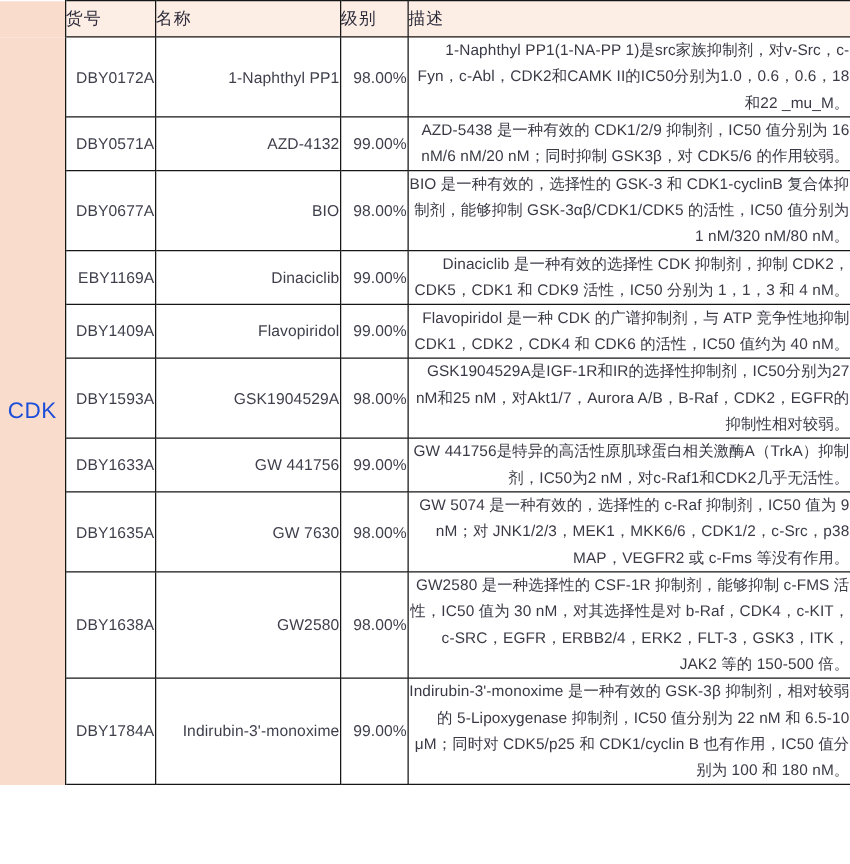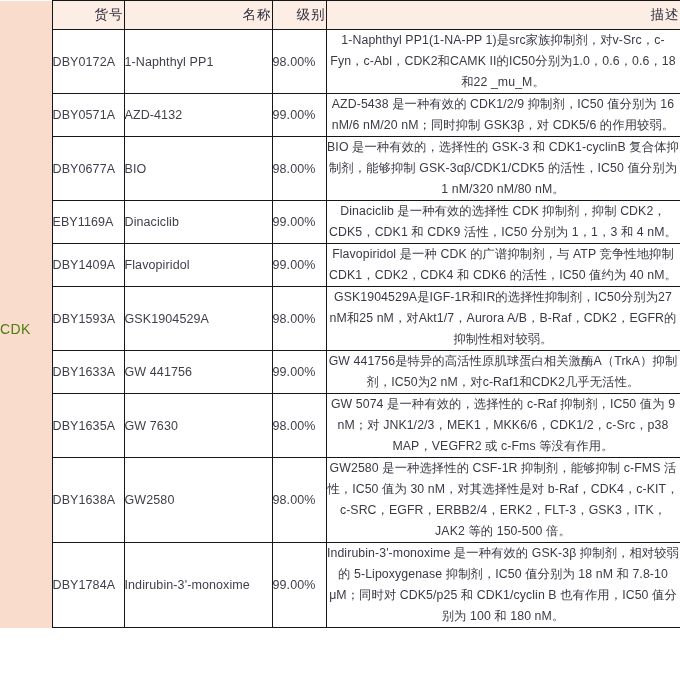--- a/index.html
+++ b/index.html
@@ -30,51 +30,51 @@
   col.c-cat   { width: 72px; }
   col.c-name  { width: 148px; }
   col.c-grade { width: 54px; }
   col.c-desc  { width: 354px; }
 
   .group-cell {
     background: #fadccd;
     border-left: none !important;
     border-top: none !important;
     border-bottom: none !important;
-    text-align: left;
-    font-size: 14px;
-    color: #4d7c0f;
+    text-align: center;
+    font-size: 18px;
+    color: #1d4ed8;
     letter-spacing: .4px;
   }
   thead .hdr {
     background: #fcede5;
-    text-align: right;
+    text-align: left;
     font-size: 13.5px;
     font-weight: bold;
     color: #2b2b3a;
     height: 28px;
     line-height: 28px;
     letter-spacing: 1px;
   }
   thead .group-head {
     background: #fadccd;
     border-left: none !important;
     border-top: none !important;
     border-right: 1px solid #161616;
     border-bottom: none !important;
   }
   td.cat, td.name, td.grade {
-    text-align: left;
+    text-align: right;
     font-size: 12.5px;
     color: #3f3f4c;
     padding: 4px 2px;
     letter-spacing: .1px;
   }
   td.desc {
-    text-align: center;
+    text-align: right;
     font-size: 12.3px;
     line-height: 21px;
     color: #3a3a46;
     padding: 5px 8px 5px 7px;
     letter-spacing: .1px;
   }
 </style>
 </head>
 <body>
 
@@ -148,16 +148,16 @@
       <tr>
         <td class="cat">DBY1638A</td>
         <td class="name">GW2580</td>
         <td class="grade">98.00%</td>
         <td class="desc">GW2580 是一种选择性的 CSF-1R 抑制剂，能够抑制 c-FMS 活性，IC50 值为 30 nM，对其选择性是对 b-Raf，CDK4，c-KIT，c-SRC，EGFR，ERBB2/4，ERK2，FLT-3，GSK3，ITK，JAK2 等的 150-500 倍。</td>
       </tr>
       <tr>
         <td class="cat">DBY1784A</td>
         <td class="name">Indirubin-3'-monoxime</td>
         <td class="grade">99.00%</td>
-        <td class="desc">Indirubin-3'-monoxime 是一种有效的 GSK-3β 抑制剂，相对较弱的 5-Lipoxygenase 抑制剂，IC50 值分别为 18 nM 和 7.8-10 μM；同时对 CDK5/p25 和 CDK1/cyclin B 也有作用，IC50 值分别为 100 和 180 nM。</td>
+        <td class="desc">Indirubin-3'-monoxime 是一种有效的 GSK-3β 抑制剂，相对较弱的 5-Lipoxygenase 抑制剂，IC50 值分别为 22 nM 和 6.5-10 μM；同时对 CDK5/p25 和 CDK1/cyclin B 也有作用，IC50 值分别为 100 和 180 nM。</td>
       </tr>
     </tbody>
 </table>
 
 </body></html>

